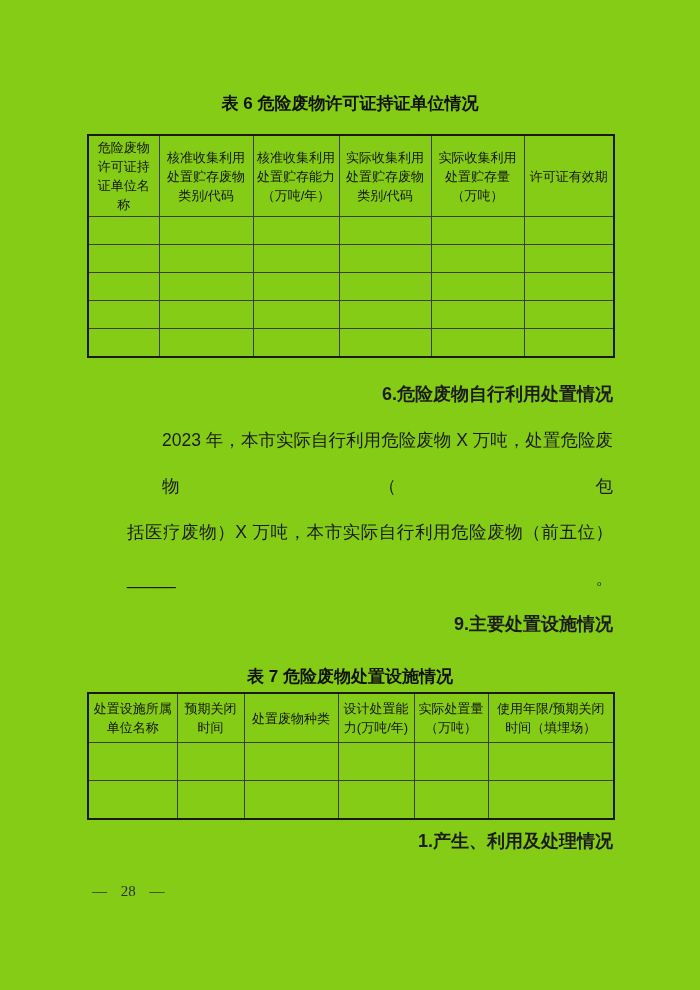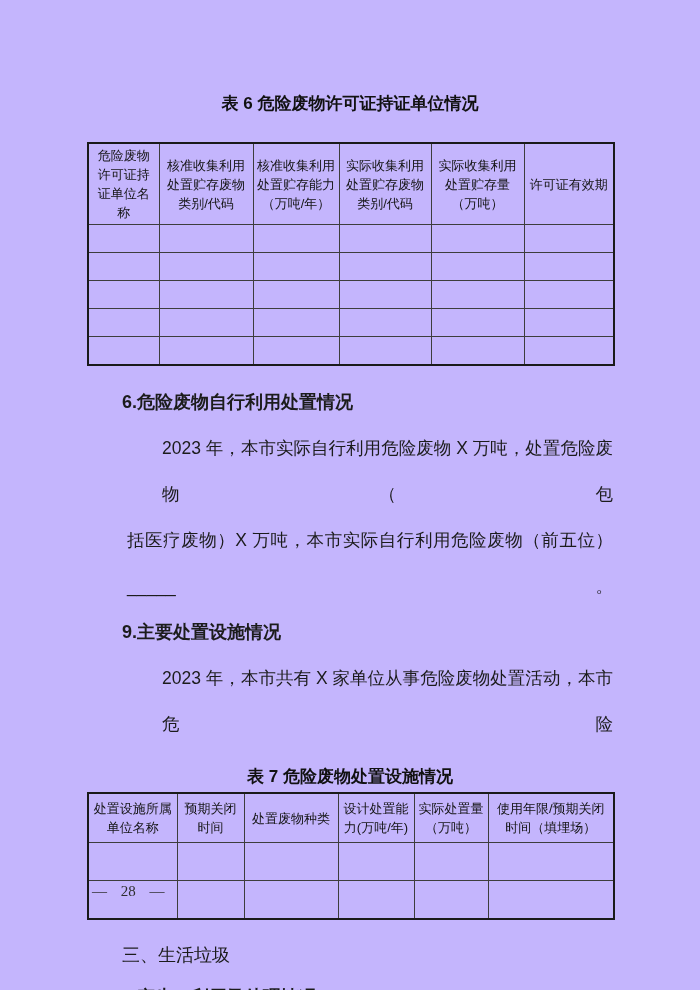--- a/index.html
+++ b/index.html
@@ -1,19 +1,19 @@
 <!DOCTYPE html>
 <html><head>
 <meta charset="utf-8">
 <style>
   html,body{margin:0;padding:0;background:#ffffff;}
   .page{
     position:relative;
     width:700px;height:990px;
-    background:#c4b5fd;
+    background:#84cc16;
     font-family:"Liberation Sans","DejaVu Sans",sans-serif;
     color:#1c1c1c;
     overflow:hidden;
   }
   .content{
     position:absolute;
     left:87px;top:0;
     width:526px;
   }
   .table-title{
@@ -36,33 +36,33 @@
     padding:2px 3px;
     text-align:center;
     vertical-align:middle;
     font-weight:normal;
     font-size:13px;
     line-height:19px;
     color:#141414;
     overflow:hidden;
     word-break:break-all;
   }
-  #table6{margin-top:26px;}
+  #table6{margin-top:18px;}
   #table6 th{height:60px;}
   #table6 td{height:23px;}
   #table7{margin-top:3px;}
   #table7 th{height:44px;}
   #table7 td{height:33px;}
   .tline{
     font-size:17.5px;
     line-height:46px;
     white-space:nowrap;
   }
   .bold{font-weight:bold;font-size:18px;}
-  .ind{padding-left:35px;}
+  .ind{padding-left:35px;text-align:right;}
   .fill{
     white-space:normal;
     text-align:justify;
     text-align-last:justify;
     margin-left:40px;
   }
   .block-gap{margin-top:13px;}
   .s3{margin-top:14px;line-height:42px;}
   .s1{line-height:42px;}
   .page-number{
@@ -145,21 +145,20 @@
         </tbody>
     </table>
 
     <div class="tline bold ind block-gap">6.危险废物自行利用处置情况</div>
 
     <div class="tline fill ind">2023 年，本市实际自行利用危险废物 X 万吨，处置危险废物（包</div>
     <div class="tline fill">括医疗废物）X 万吨，本市实际自行利用危险废物（前五位）_____。</div>
 
     <div class="tline bold ind">9.主要处置设施情况</div>
 
-    <div class="tline fill ind">2023 年，本市共有 X 家单位从事危险废物处置活动，本市危险</div>
 
     <div class="table-title title7">表 7 危险废物处置设施情况</div>
 
     <table id="table7">
       <colgroup>
         <col style="width:89px">
           <col style="width:67px">
           <col style="width:94px">
         <col style="width:76px">
           <col style="width:74px">
@@ -188,20 +187,19 @@
             <td></td>
             <td></td>
             <td></td>
             <td></td>
             <td></td>
             <td></td>
           </tr>
         </tbody>
     </table>
 
-    <div class="tline ind s3" style="font-size:18px;">三、生活垃圾</div>
 
     <div class="tline bold ind s1">1.产生、利用及处理情况</div>
 
   </div>
 
   <div class="page-number">—  28  —</div>
 </div>
 
 </body></html>

